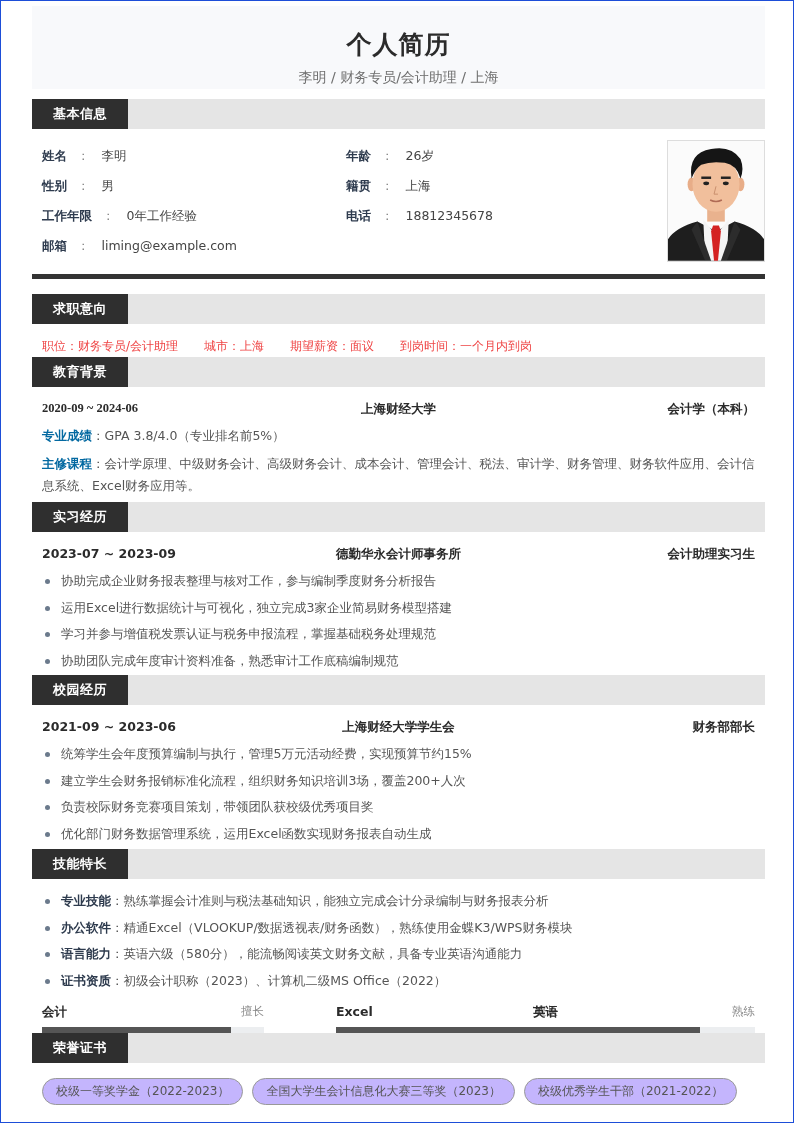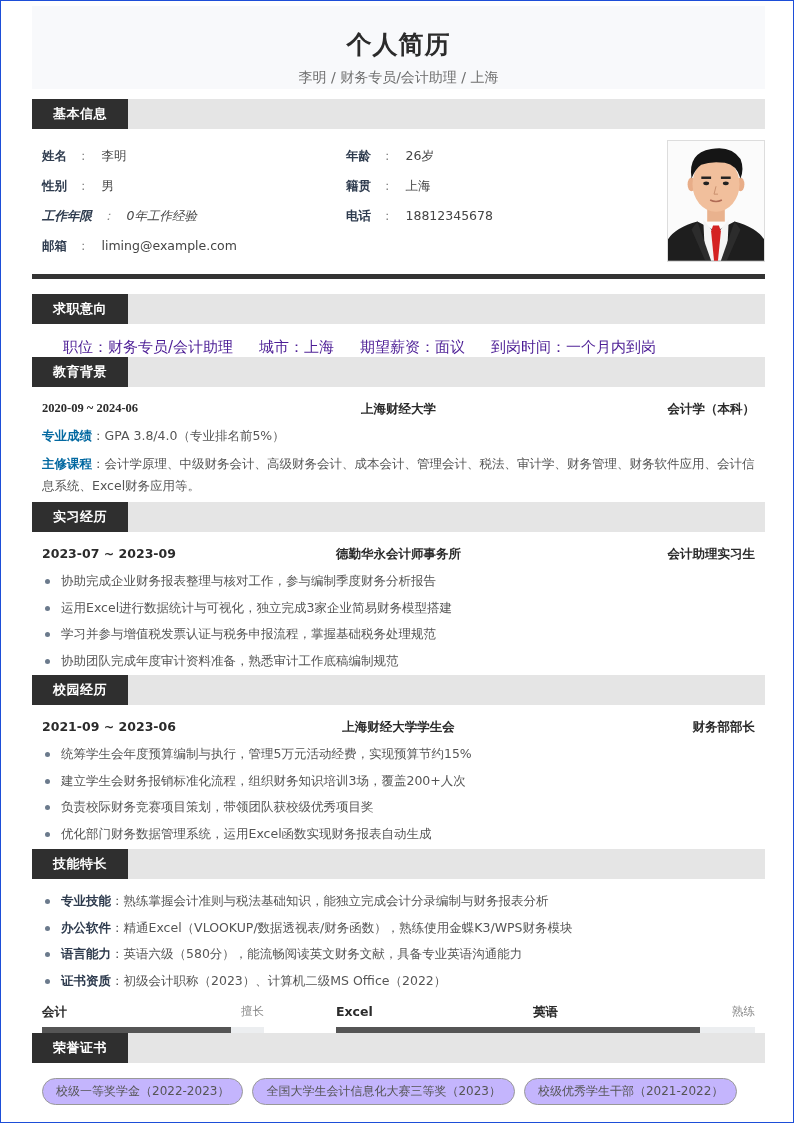--- a/index.html
+++ b/index.html
@@ -17,21 +17,21 @@
 
   .info-row { position: absolute; font-size: 12.5px; color: #333; }
   .info-row .k { font-weight: bold; color: #2e3b4e; }
   .info-row .sep { color: #888; margin: 0 12px 0 10px; }
   .info-row .v { color: #444; }
 
   .photo { position: absolute; left: 666px; top: 139px; width: 98px; height: 122px; border: 1px solid #ddd; background: #fbfbfb; overflow: hidden; }
 
   .thick-rule { position: absolute; left: 31px; top: 273px; width: 733px; height: 5px; background: #333; }
 
-  .intent { position: absolute; left: 41px; top: 337px; font-size: 15px; color: #4c1d95; white-space: nowrap; margin-left: 21px; }
+  .intent { position: absolute; left: 41px; top: 337px; font-size: 12px; color: #ef4444; white-space: nowrap; }
   .intent span { margin-right: 26px; }
 
   .entry-head { position: absolute; left: 41px; width: 713px; height: 18px; font-size: 12.5px; font-weight: bold; color: #2b2b2b; }
   .entry-head .date { position: absolute; left: 0; top: 0; }
   .entry-head .org { position: absolute; left: 0; right: 0; top: 0; text-align: center; }
   .entry-head .role { position: absolute; right: 0; top: 0; }
 
   .line { position: absolute; left: 41px; width: 713px; font-size: 12.5px; color: #555; line-height: 22px; }
   .line b { color: #0369a1; }
 
@@ -64,21 +64,21 @@
   <div class="sec-head" style="top:98px;">
     <div class="tag">基本信息</div>
   </div>
 
   <div class="info-row" style="left:41px; top:147px;">
     <span class="k">姓名</span><span class="sep">：</span><span class="v">李明</span>
   </div>
   <div class="info-row" style="left:41px; top:177px;">
     <span class="k">性别</span><span class="sep">：</span><span class="v">男</span>
   </div>
-  <div class="info-row" style="left:41px; top:207px;font-style:italic;">
+  <div class="info-row" style="left:41px; top:207px;">
     <span class="k">工作年限</span><span class="sep">：</span><span class="v">0年工作经验</span>
   </div>
   <div class="info-row" style="left:41px; top:237px;">
     <span class="k">邮箱</span><span class="sep">：</span><span class="v">liming@example.com</span>
   </div>
   <div class="info-row" style="left:345px; top:147px;">
     <span class="k">年龄</span><span class="sep">：</span><span class="v">26岁</span>
   </div>
   <div class="info-row" style="left:345px; top:177px;">
     <span class="k">籍贯</span><span class="sep">：</span><span class="v">上海</span>

